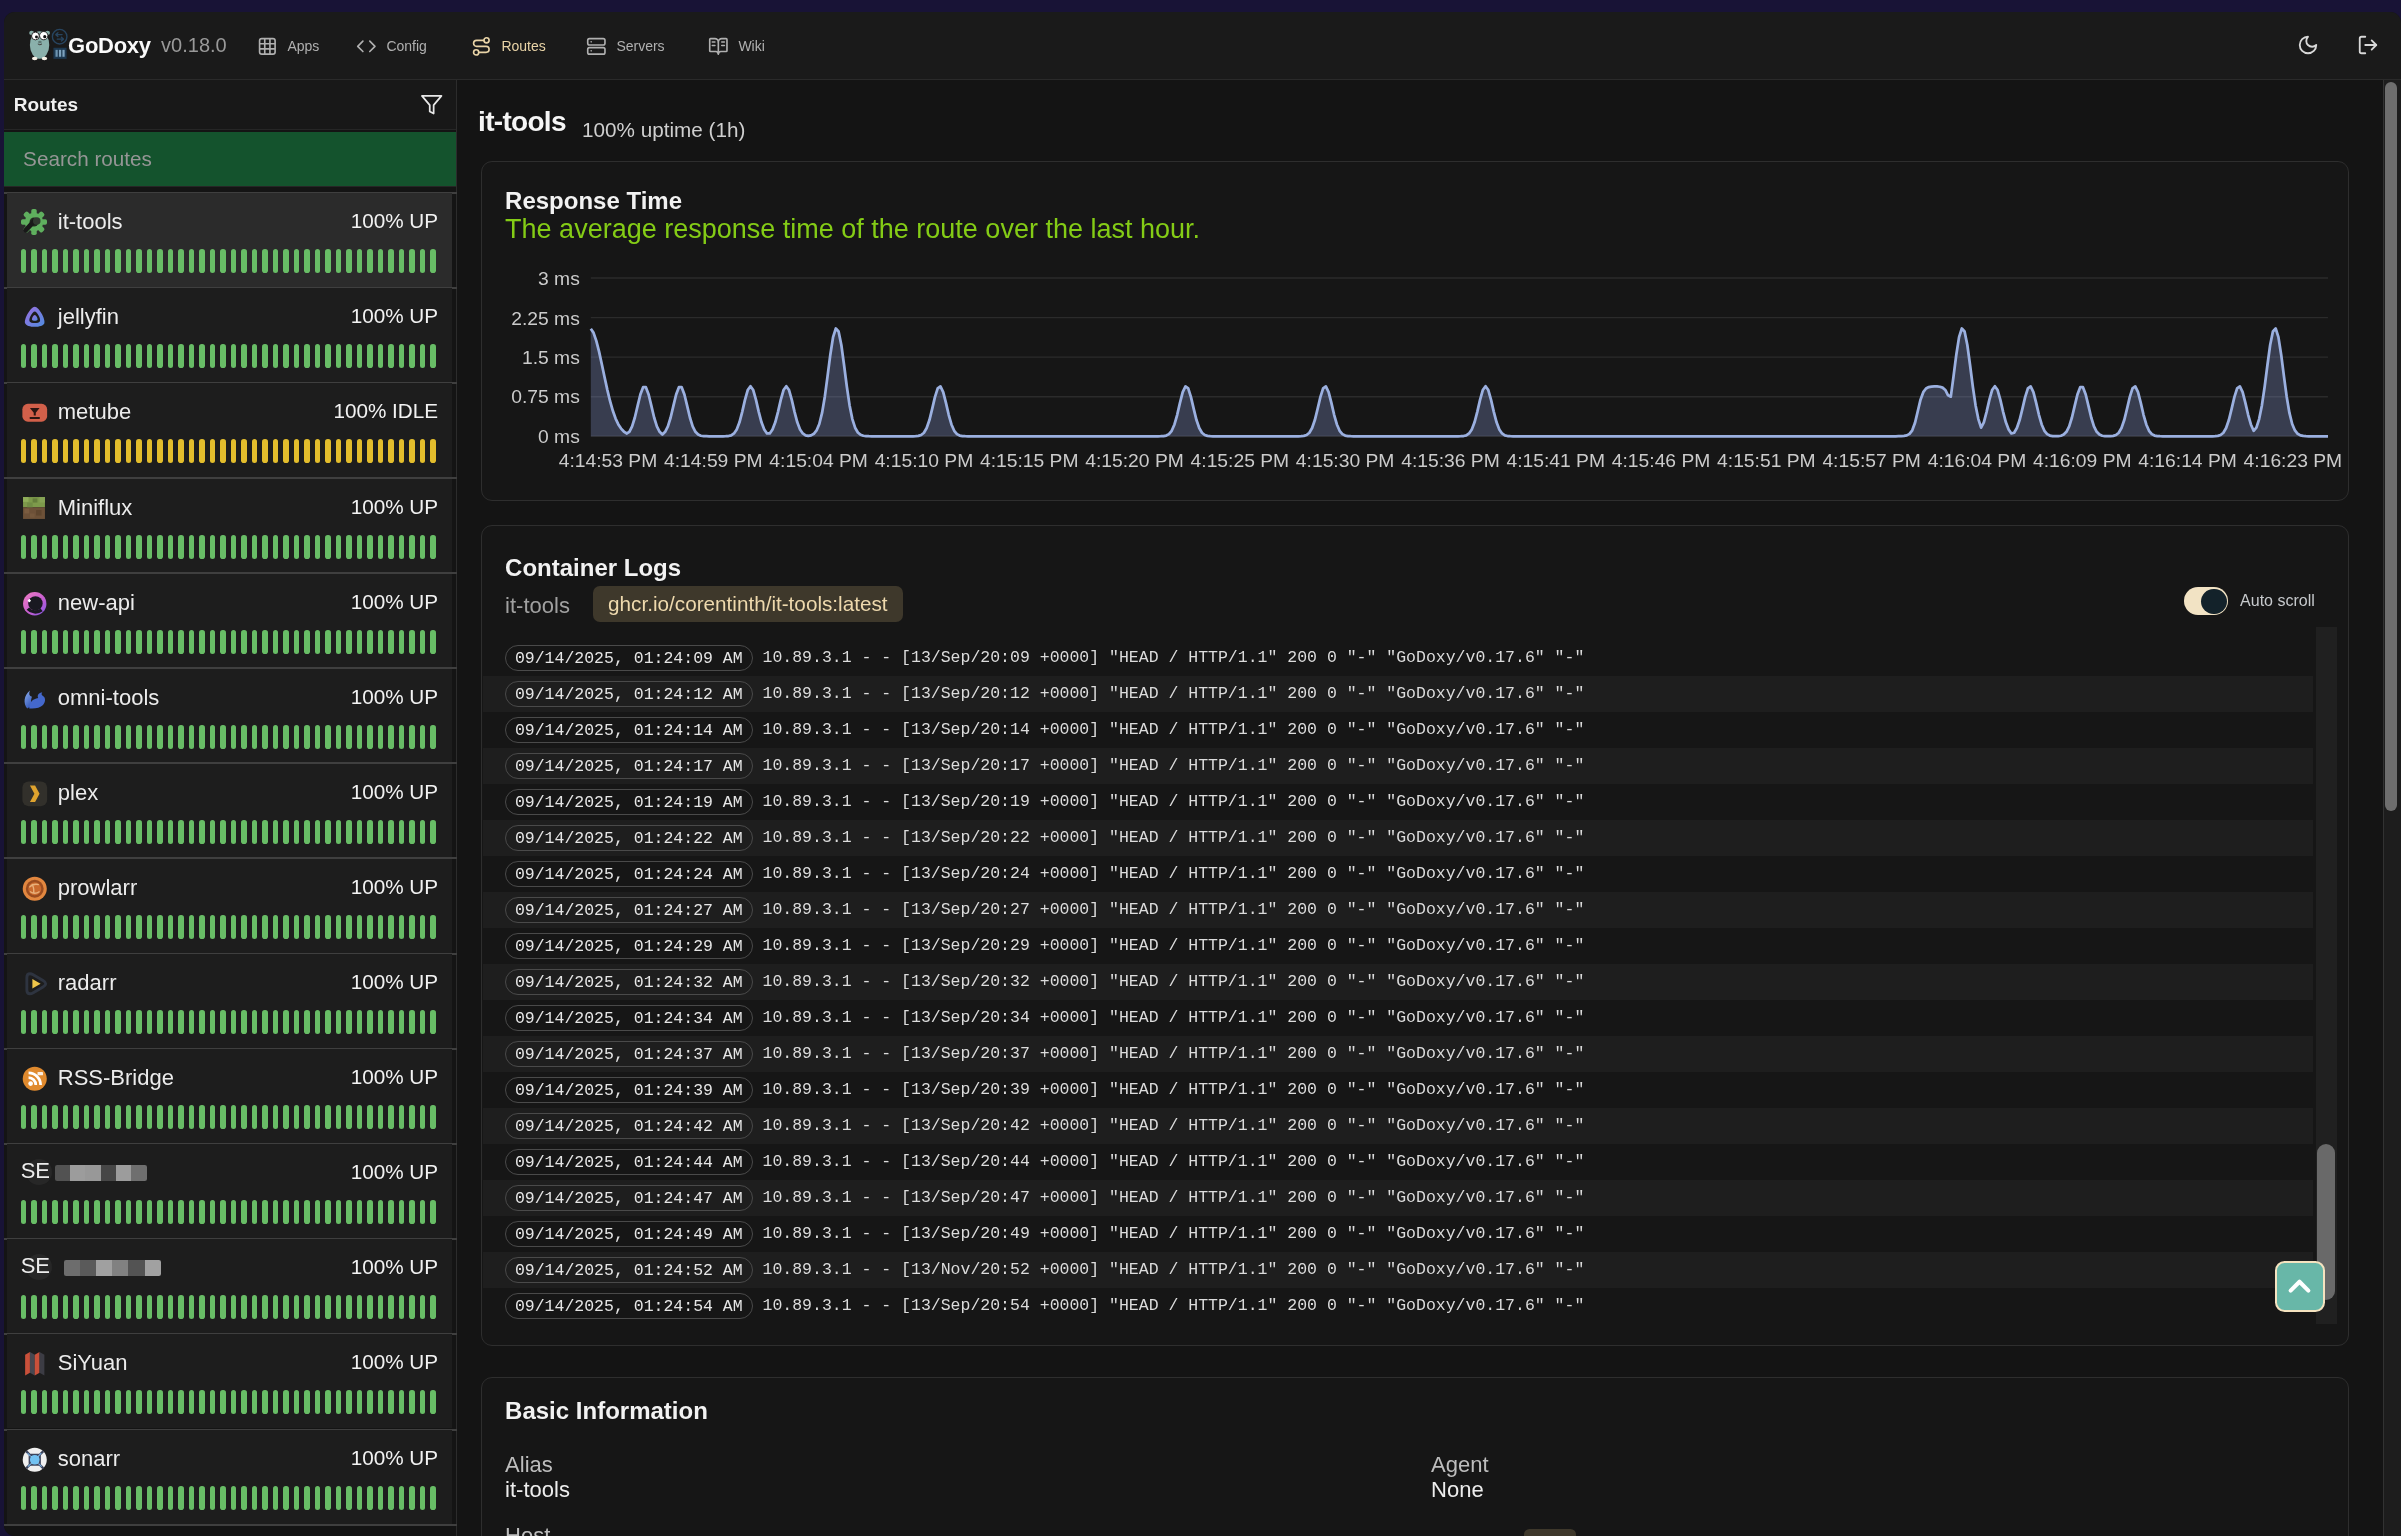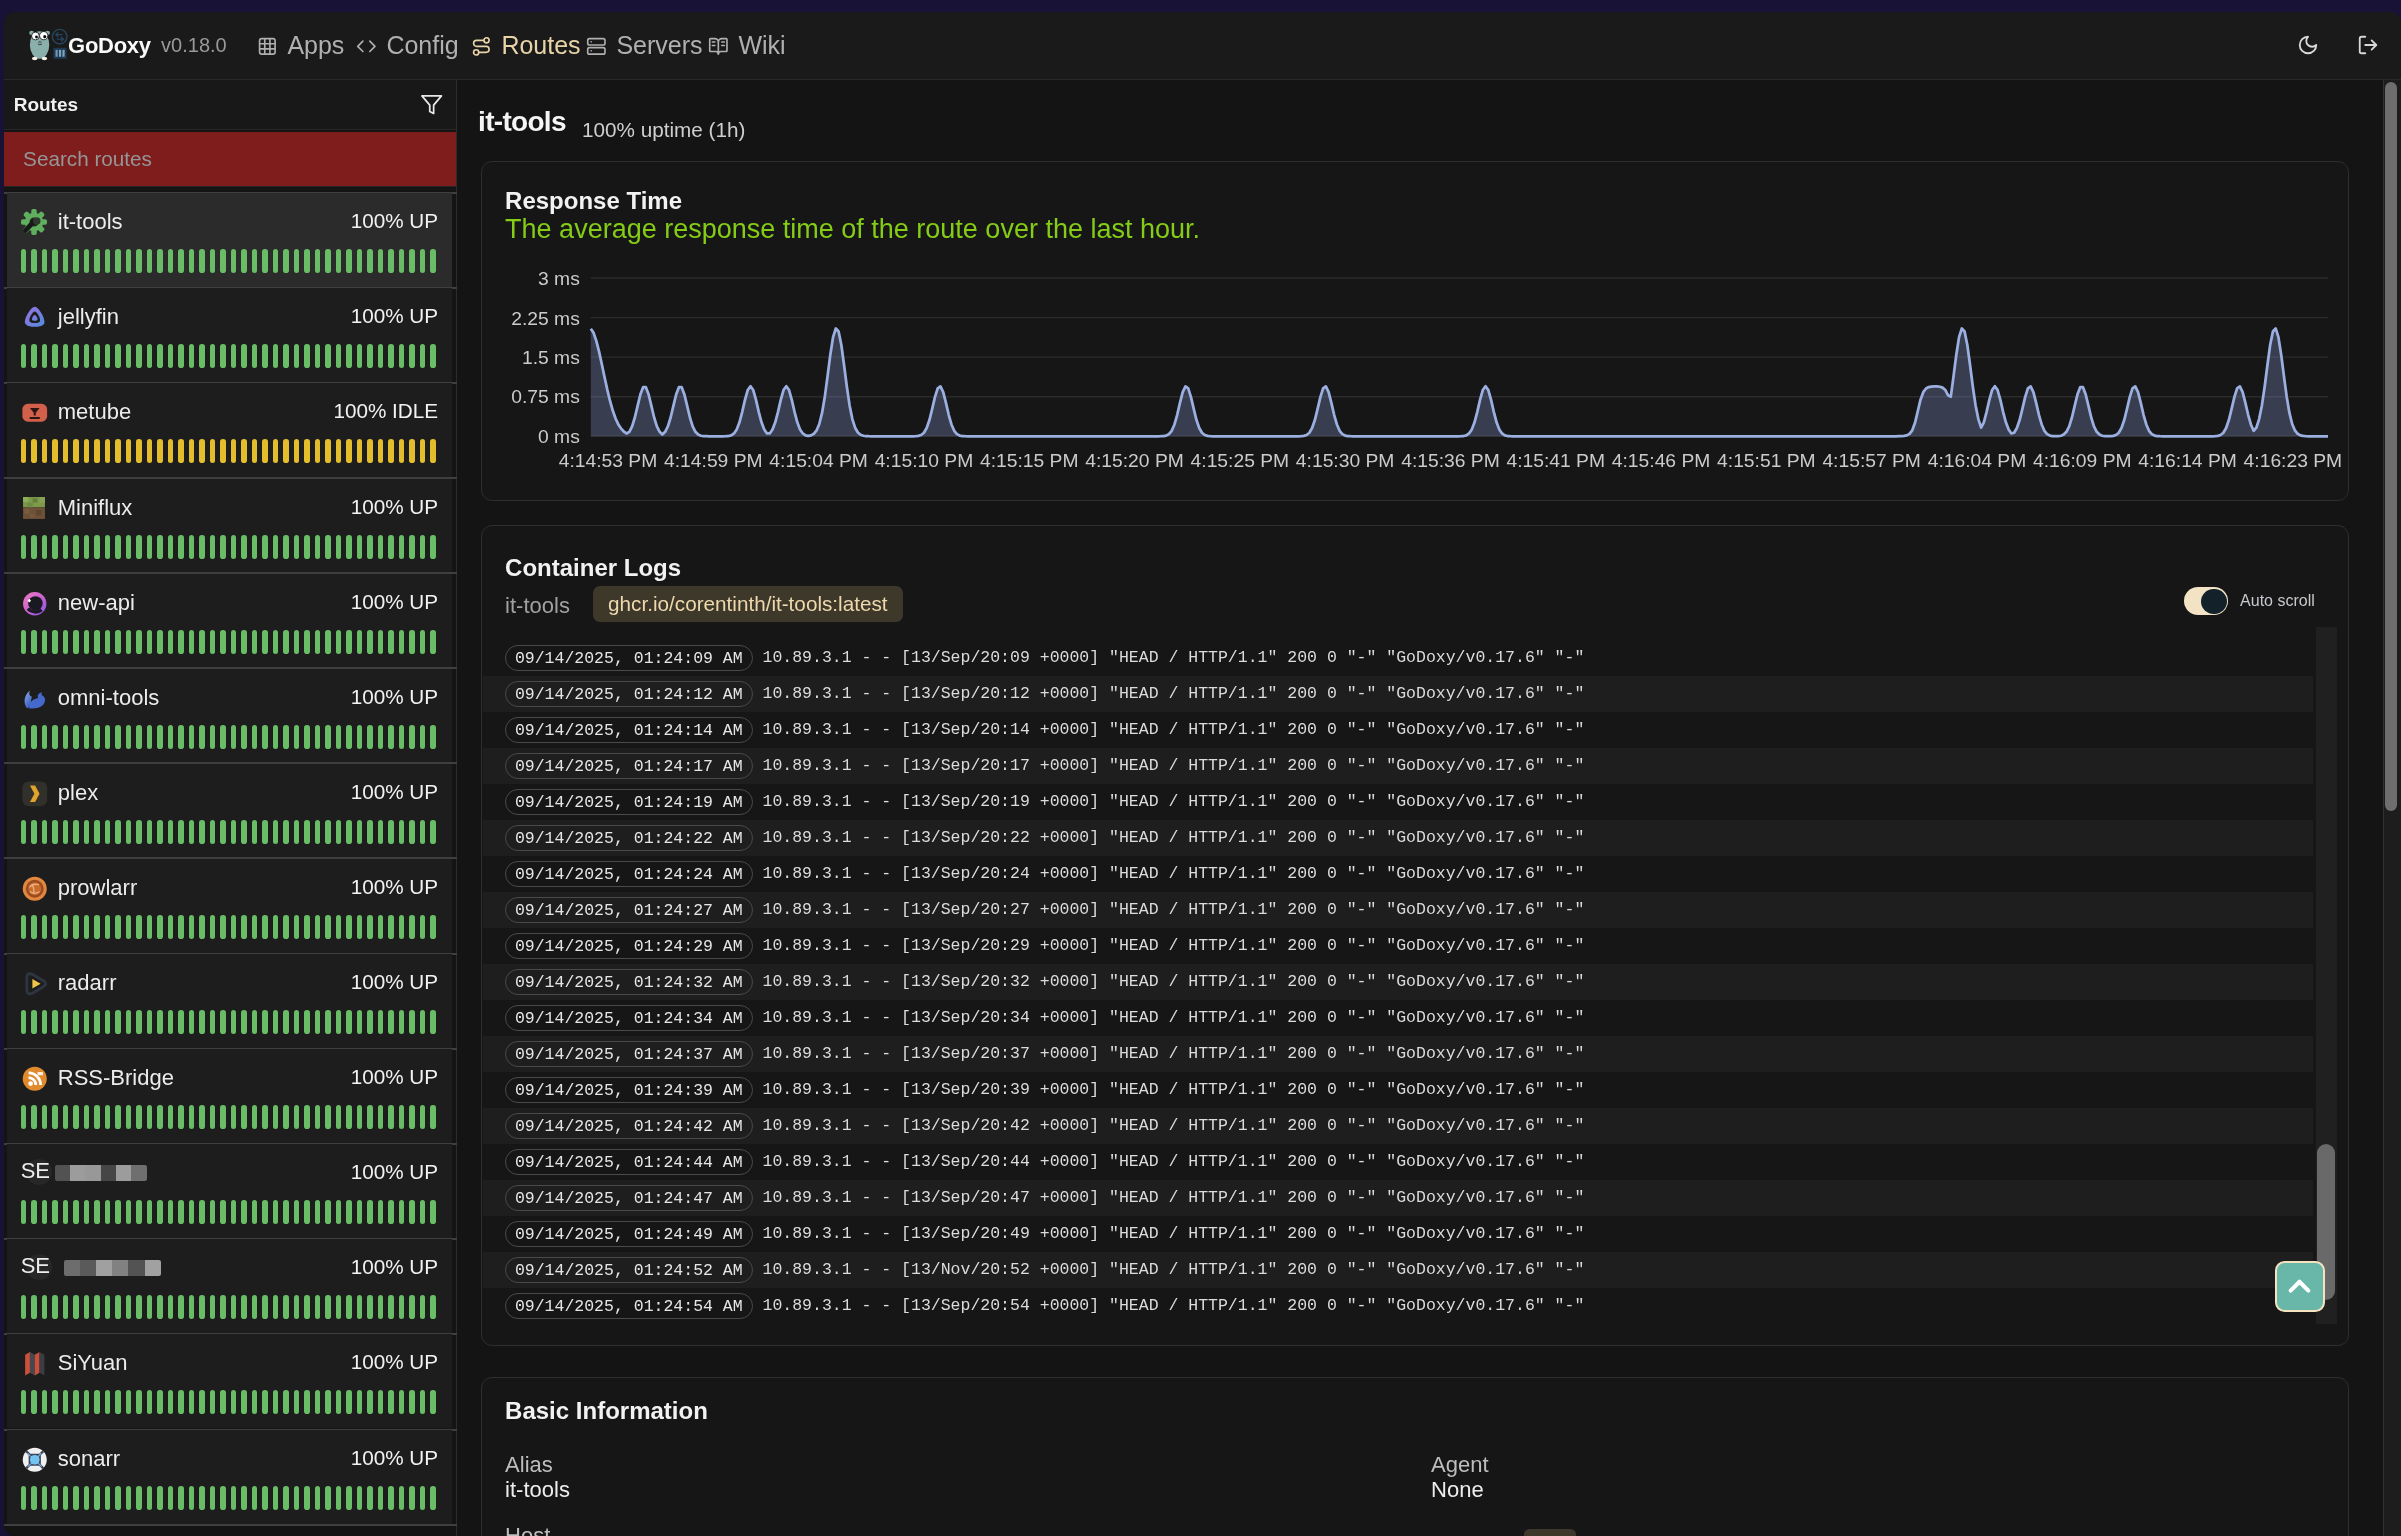--- a/index.html
+++ b/index.html
@@ -1,21 +1,21 @@
 <!DOCTYPE html>
 <html style="font-size:11px"><head><meta charset="utf-8"><style>
 * { margin:0; padding:0; box-sizing:border-box; }
 html,body { width:2401px; height:1537px; background:#181336; font-family:"Liberation Sans", sans-serif; overflow:hidden; }
 .abs { position:absolute; }
 #app { position:absolute; left:4.1px; top:12.4px; width:2397px; height:1524px; background:#141414; border-radius:11px 11px 0 11px; overflow:hidden; }
 #nav { position:absolute; left:0; top:0; width:100%; height:68px; background:#1a1a1a; border-bottom:1.4px solid #2a2a2a; }
-.nitem { position:absolute; top:0; height:67px; display:flex; align-items:center; gap:9.6px; color:#b0b0b0; font-size:25px; }
+.nitem { position:absolute; top:0; height:67px; display:flex; align-items:center; gap:9.6px; color:#b0b0b0; font-size:14px; }
 #sidebar { position:absolute; left:0; top:68px; width:453px; bottom:0; background:#141414; border-right:1.4px solid #2c2c2c; }
 #sbhead { position:absolute; left:0; top:0; width:100%; height:50px; background:#181818; border-bottom:1.4px solid #262626; }
-#sbsearch { position:absolute; left:0; top:52px; width:100%; height:55px; background:#7f1d1d; border-bottom:1.4px solid #262626; color:#969696; font-size:20.7px; line-height:54px; padding-left:19px; }
+#sbsearch { position:absolute; left:0; top:52px; width:100%; height:55px; background:#14532d; border-bottom:1.4px solid #262626; color:#969696; font-size:20.7px; line-height:54px; padding-left:19px; }
 .rcard { position:absolute; left:2.8px; width:445px; height:94px; background:#1d1d1d; }
 .sep { position:absolute; left:0; width:453px; height:1.4px; background:#3f3f3f; }
 .rcard.sel { background:#2b2b2b; }
 .rhead { position:absolute; left:13.8px; right:13.8px; top:9.6px; height:39px; display:flex; align-items:center; gap:9.6px; }
 .ricon { width:27.5px; height:27.5px; flex:none; display:flex; align-items:center; justify-content:center; }
 .bcirc { position:absolute; left:5.5px; top:5.5px; width:26px; height:26px; background:#272727; border-radius:50%; }
 .rname { color:#ececec; font-size:22px; }
 .rstat { position:absolute; right:0; top:6.2px; color:#f2f2f2; font-size:20.7px; }
 .rhead .rstat { position:absolute; right:0; }
 .mosaic { position:absolute; top:11px; display:flex; height:16.5px; border-radius:2.1px; overflow:hidden; filter:blur(0.7px); }

